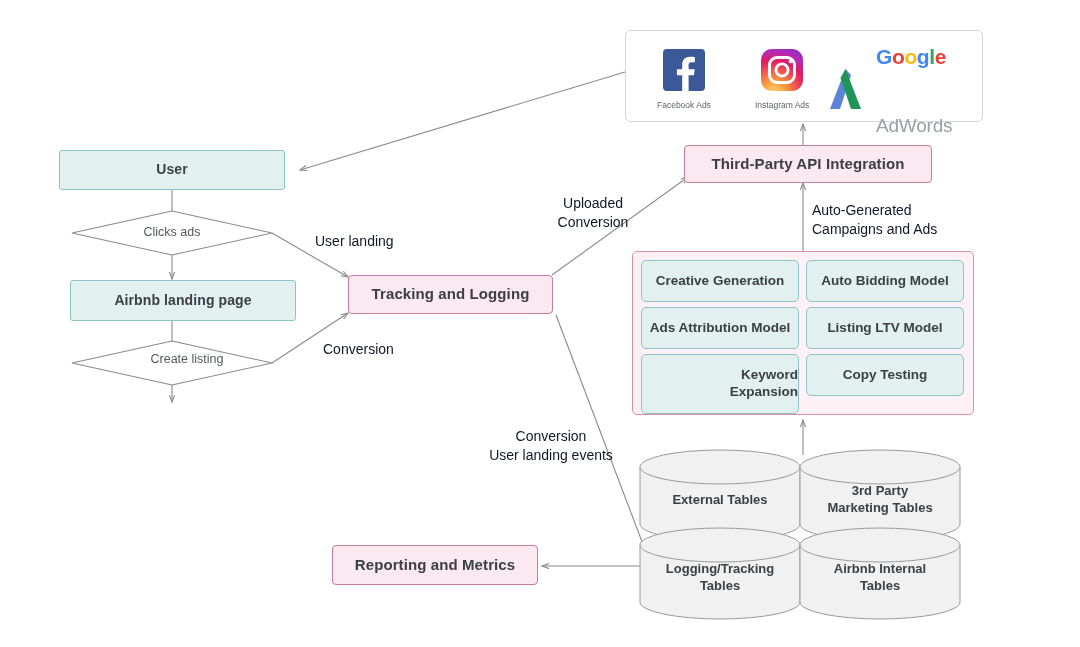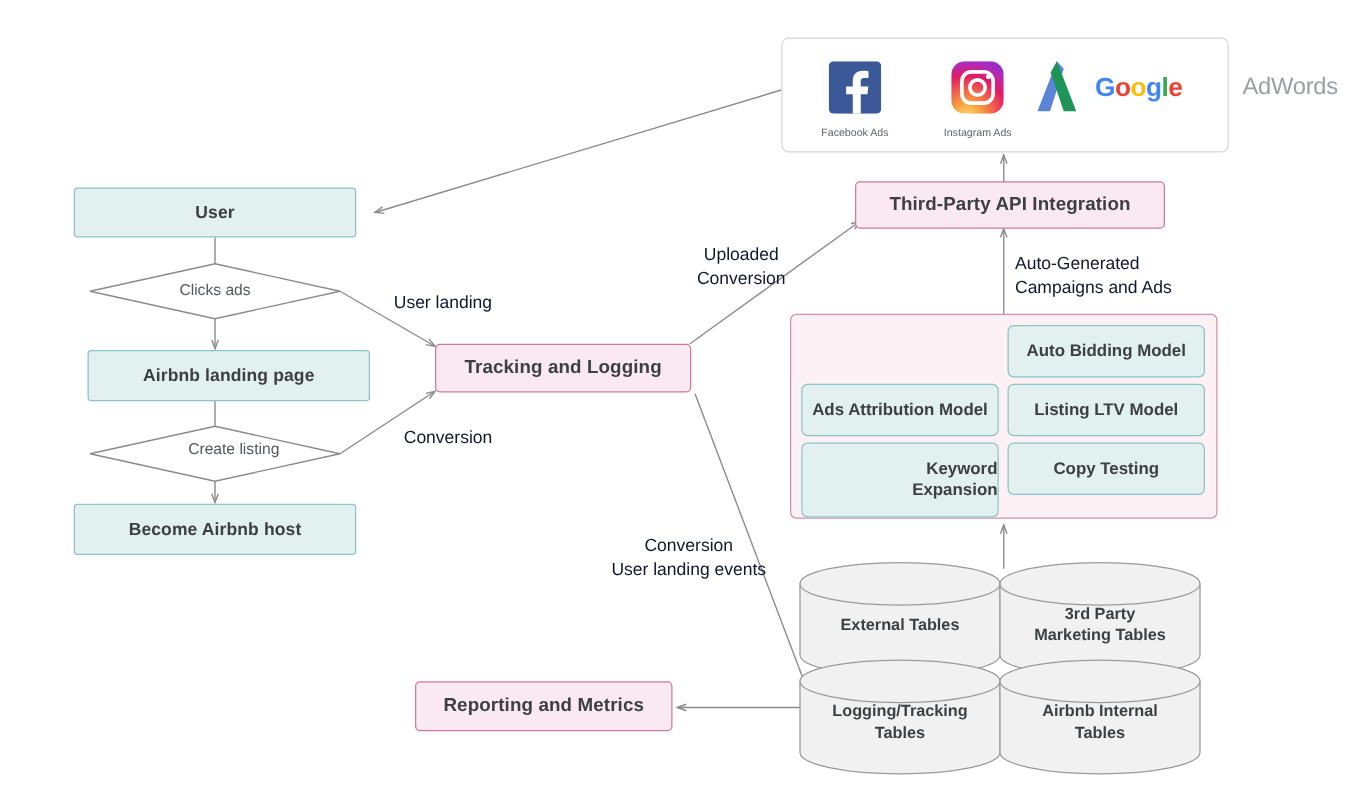--- a/index.html
+++ b/index.html
@@ -224,44 +224,44 @@
       <span class="logo-caption">Instagram Ads</span>
     </div>
 
     <div class="logo-cell" style="left:198px; top:15px; flex-direction:row; align-items:center;">
       <span>
         <svg width="48" height="46" viewBox="0 0 48 46">
           <path d="M21.5 3 L6 43 L16 43 L27 9 Z" fill="#5b84d8"></path>
           <path d="M21.5 3 L37 43 L27 43 L16.5 12 Z" fill="#1e9456"></path>
         </svg>
       </span>
-      <span style="display:flex; line-height:1.05; margin-left:4px;gap:48px;">
+      <span style="display:flex; flex-direction:column; line-height:1.05; margin-left:4px;gap:48px;">
         <span style="font-size:21px; font-weight:bold; letter-spacing:-0.4px;"><span style="color:#4285f4">G</span><span style="color:#ea4335">o</span><span style="color:#fbbc05">o</span><span style="color:#4285f4">g</span><span style="color:#34a853">l</span><span style="color:#ea4335">e</span></span>
         <span style="font-size:19px; color:#9aa0a6; letter-spacing:-0.2px;">AdWords</span>
       </span>
     </div>
   </div>
 
   <div class="node teal" style="left:59px; top:150px; width:226px; height:40px;">User</div>
 
   <div class="node teal" style="left:70px; top:280px; width:226px; height:41px;">Airbnb landing page</div>
 
-  <div class="node teal" style="left:59px; top:403px; width:226px; height:41px;">Become Airbnb host</div>
 
   <div class="diamond-label" style="left:72px; top:225px; width:200px;">Clicks ads</div>
 
   <div class="diamond-label" style="left:87px; top:352px; width:200px;">Create listing</div>
 
   <div class="node pink" style="left:348px; top:275px; width:205px; height:39px;">Tracking and Logging</div>
 
   <div class="node pink" style="left:332px; top:545px; width:206px; height:40px;">Reporting and Metrics</div>
 
   <div class="node pink" style="left:684px; top:145px; width:248px; height:38px;">Third-Party API Integration</div>
 
   <div id="models-container">
+    <div class="node model-box" style="left:8px;  top:8px;   width:158px; height:42px;">Creative Generation</div>
     <div class="node model-box" style="left:173px; top:8px;  width:158px; height:42px;">Auto Bidding Model</div>
     <div class="node model-box" style="left:8px;  top:55px;  width:158px; height:42px;">Ads Attribution Model</div>
     <div class="node model-box" style="left:173px; top:55px; width:158px; height:42px;">Listing LTV Model</div>
     <div class="node model-box" style="left:8px;  top:102px; width:158px; height:60px;padding-left:48px;">Keyword Expansion</div>
     <div class="node model-box" style="left:173px; top:102px;width:158px; height:42px;">Copy Testing</div>
   </div>
 
   <div class="db-label" style="left:640px; top:492px;">External Tables</div>
   <div class="db-label" style="left:800px; top:483px;">3rd Party
 Marketing Tables</div>

